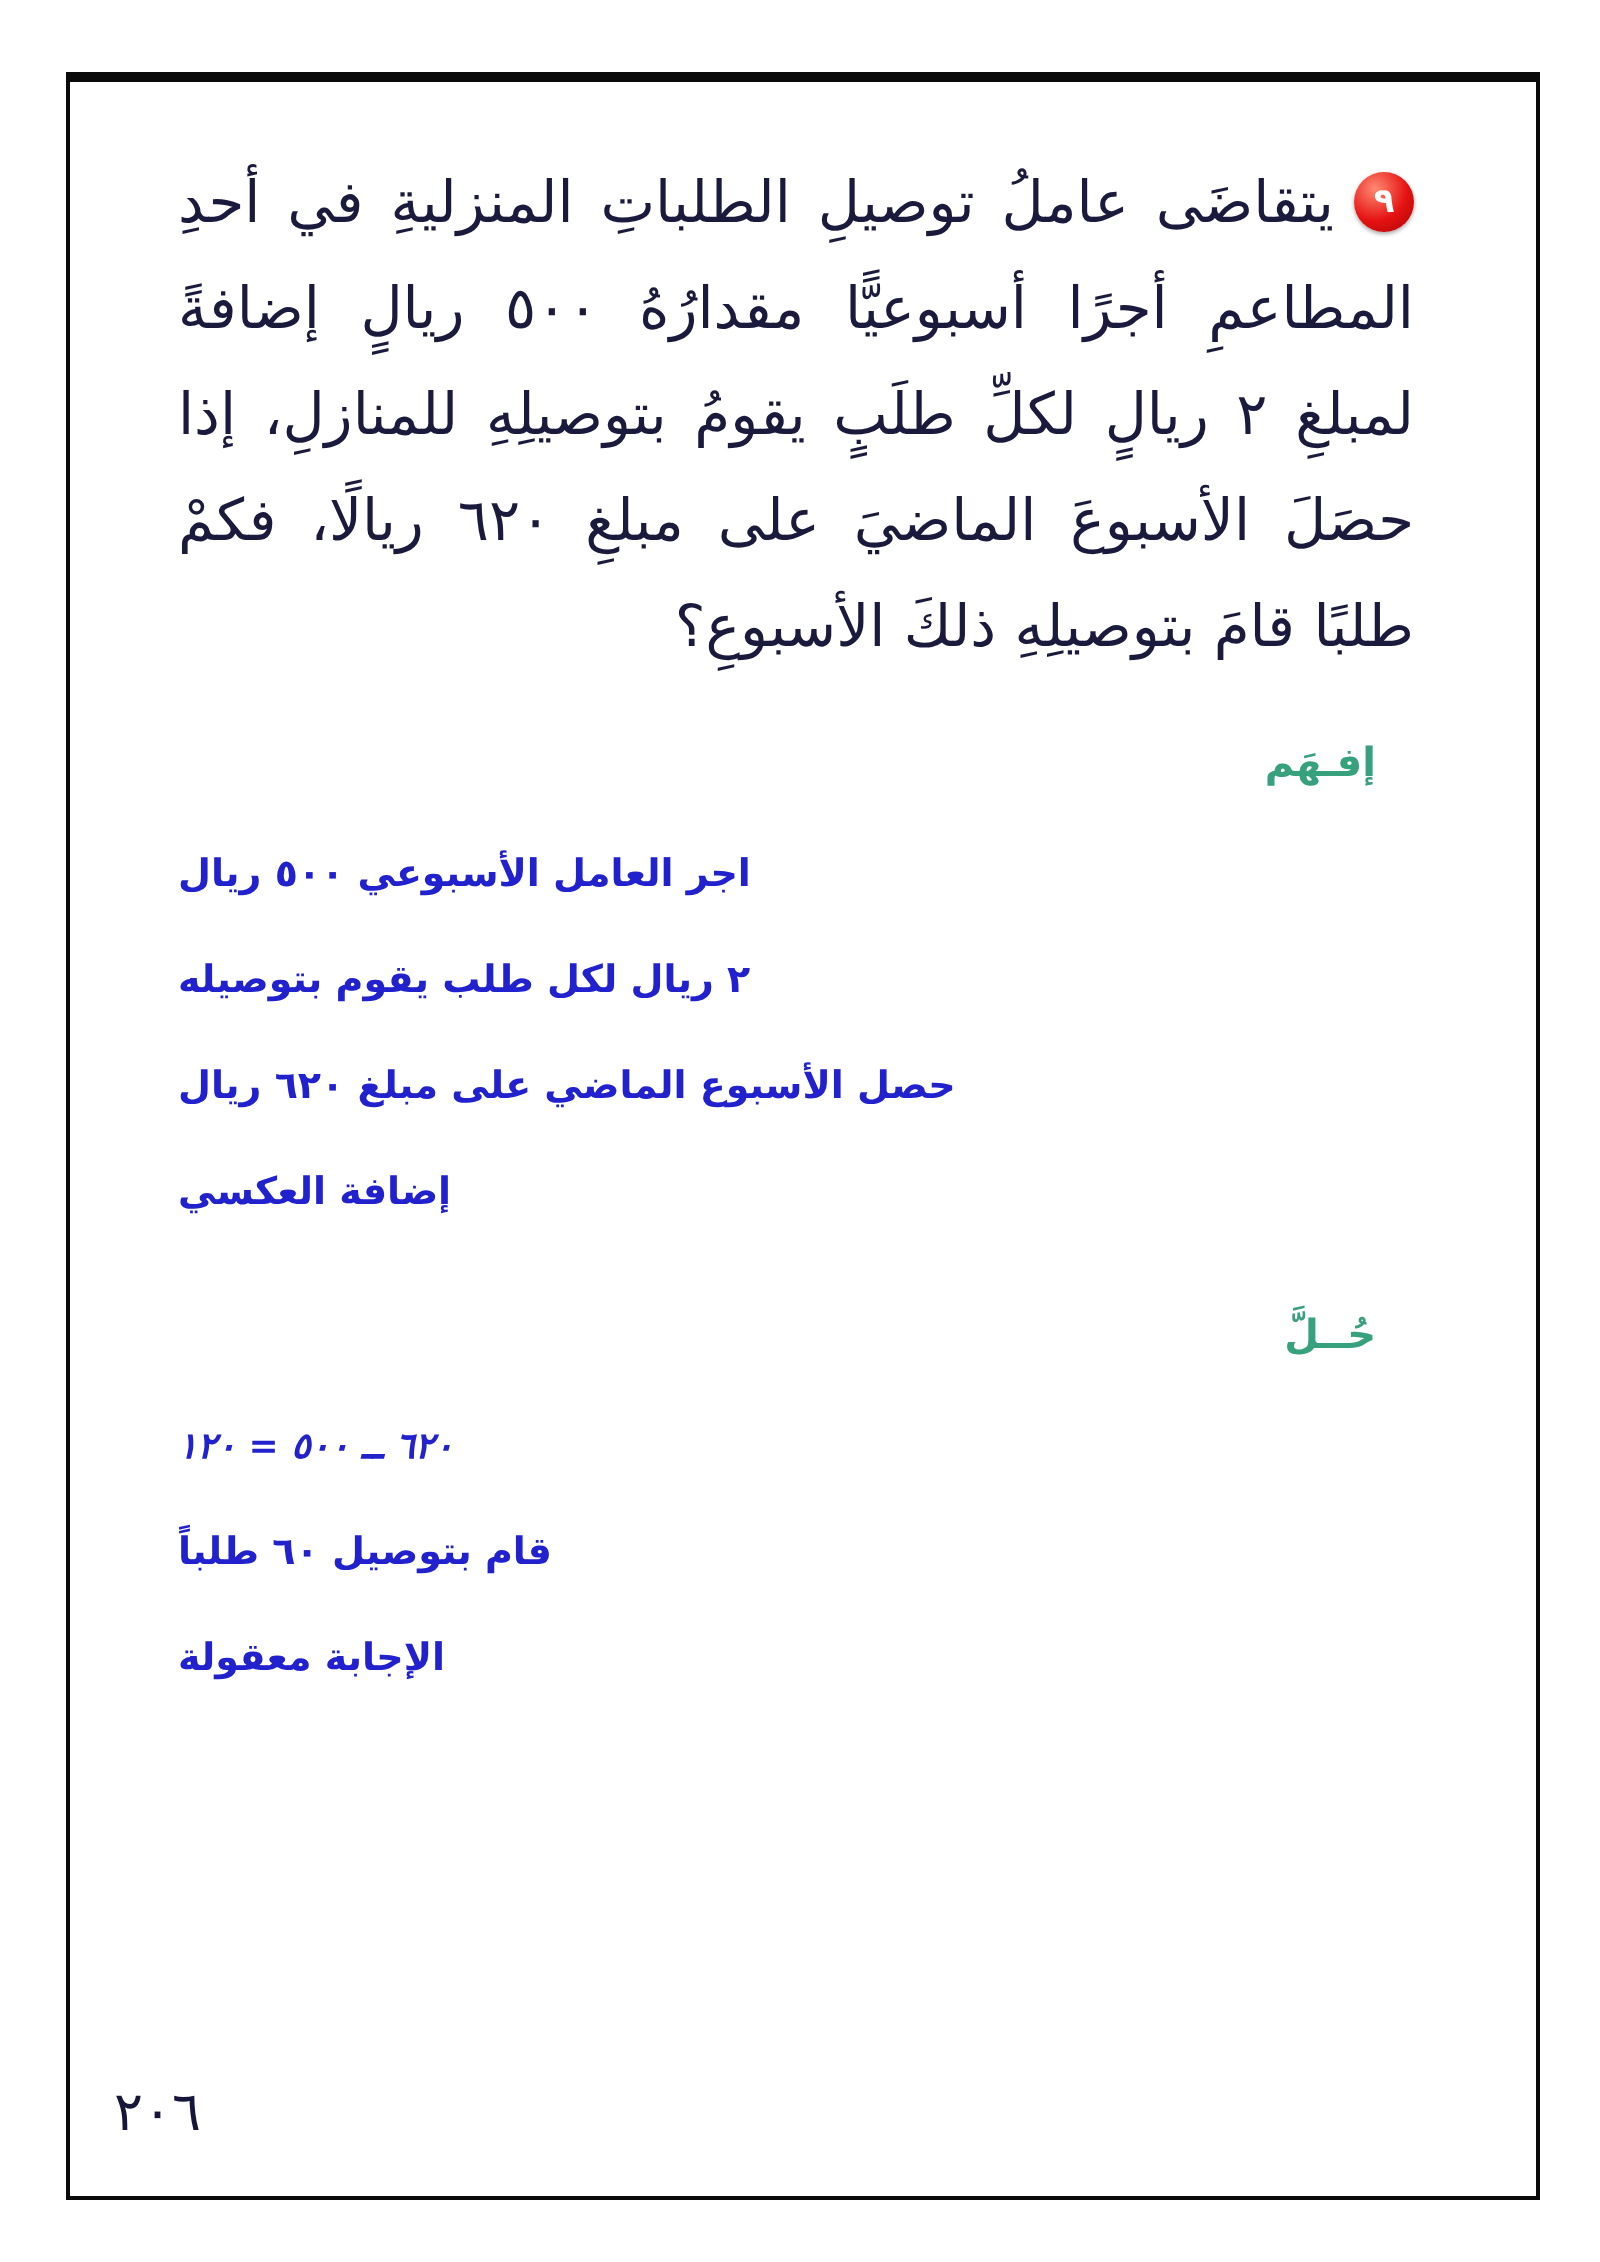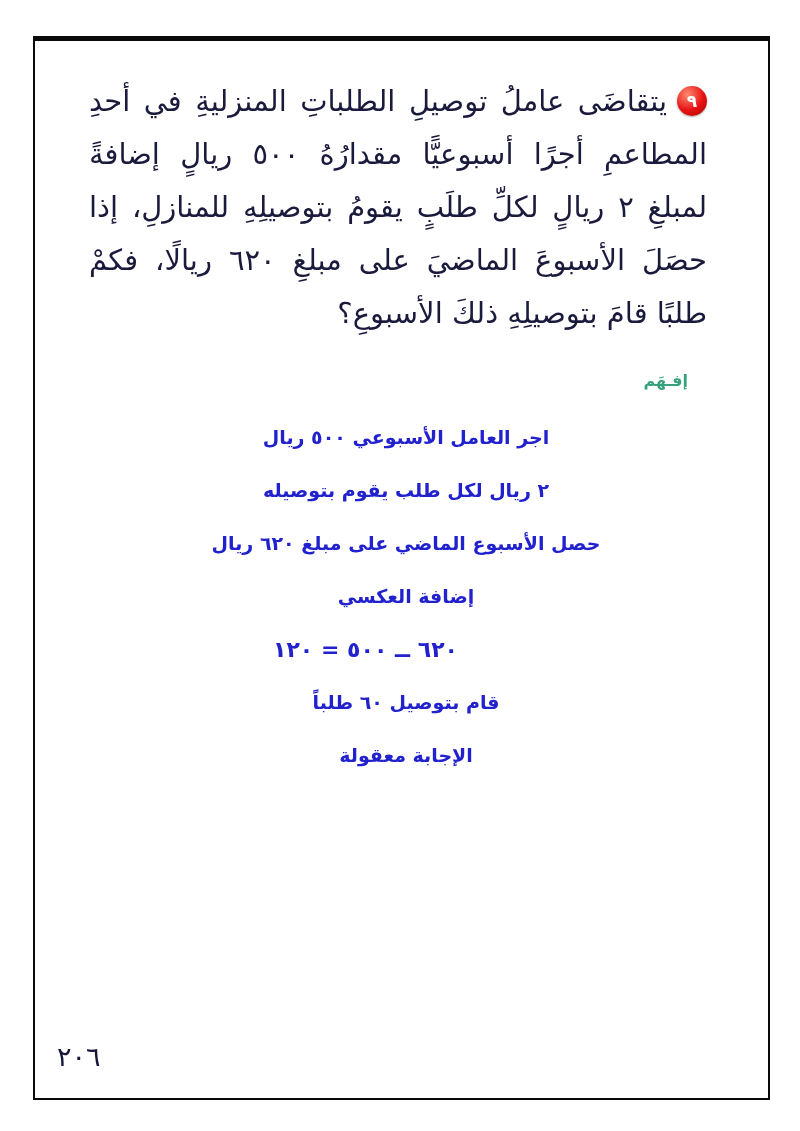--- a/index.html
+++ b/index.html
@@ -40,39 +40,40 @@
     background: radial-gradient(circle at 35% 28%, #ff8a72, #e51212 55%, #a90505 100%);
     color: #ffffff;
     font-size: 17px;
     font-weight: bold;
     display: flex; align-items: center; justify-content: center;
     line-height: 1;
     box-shadow: 0 1px 2px rgba(0,0,0,.35);
   }
   .heading {
     color: #36a17c;
-    font-size: 16px;
+    font-size: 20px;
     font-weight: bold;
     letter-spacing: 1px;
     line-height: 30px;
     margin: 44px 35px 0 0;
   }
   .heading-first { margin-top: 26px; }
   .blue {
     color: #2121cd;
     font-weight: bold;
     font-size: 19px;
     line-height: 23px;
     margin: 30px 0 0 0;
-    text-align: center;
+    text-align: left;
   }
   .eq {
-    font-size: 22px;
+    font-size: 18px;
     margin-left: 0;
     margin-right: 81px;
+    font-style: italic;
   }
   .pagenum {
     position: absolute;
     left: 22px; bottom: 26px;
     direction: rtl;
     color: #16163a;
     font-size: 27px;
     font-weight: 500;
   }
 </style>
@@ -90,20 +91,21 @@
 
     <h2 class="heading heading-first">إفـهَم</h2>
 
     <p class="blue">اجر العامل الأسبوعي ٥٠٠ ريال</p>
     <p class="blue">٢ ريال لكل طلب يقوم بتوصيله</p>
     <p class="blue">حصل الأسبوع الماضي على مبلغ ٦٢٠ ريال</p>
 
 
     <p class="blue">إضافة العكسي</p>
 
+    <h2 class="heading">حُــلَّ</h2>
 
     <p class="blue eq">٦٢٠ ــ ٥٠٠ = ١٢٠</p>
     <p class="blue">قام بتوصيل ٦٠ طلباً</p>
 
 
     <p class="blue">الإجابة معقولة</p>
 
     <div class="pagenum">٢٠٦</div>
   </div>
 </div>

